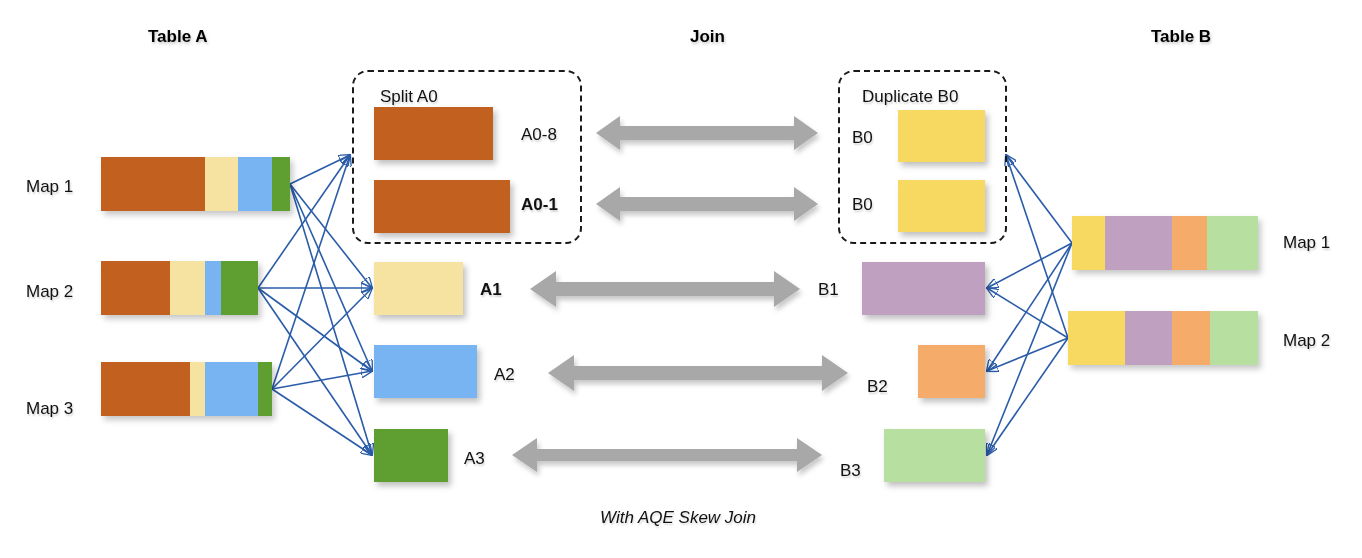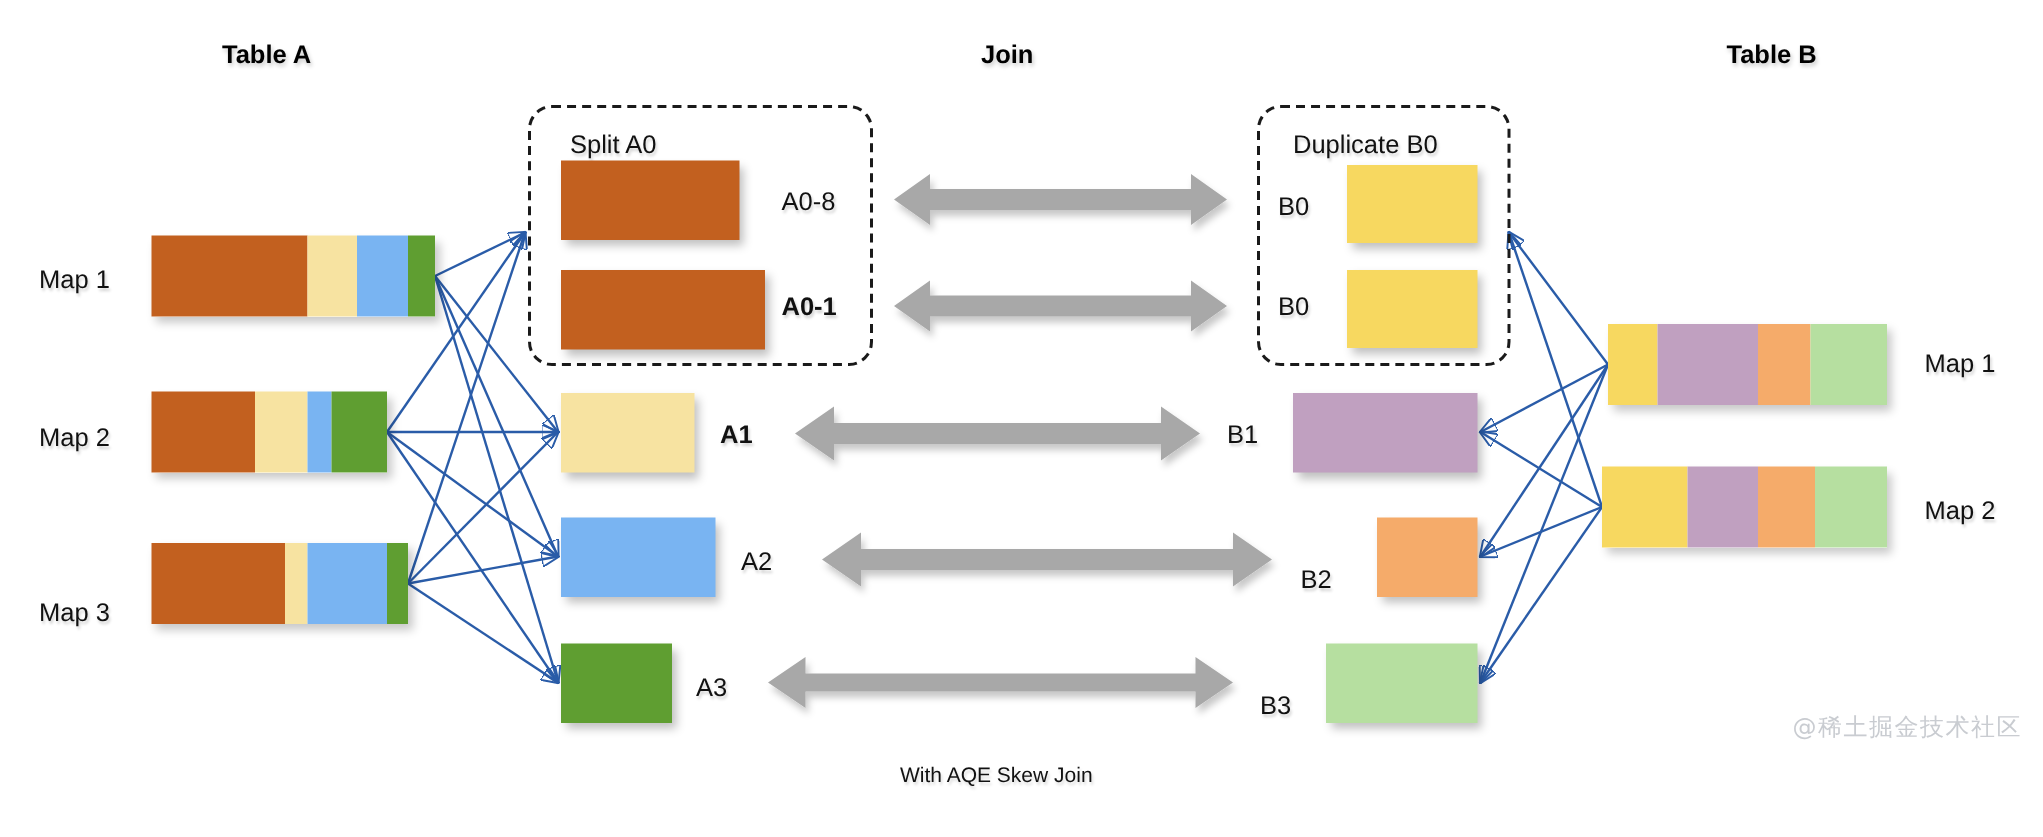--- a/index.html
+++ b/index.html
@@ -14,30 +14,30 @@
        text-shadow:1px 2px 2px rgba(0,0,0,.18);}
   .hdr{position:absolute;color:#000;font-size:17px;font-weight:bold;white-space:nowrap;
        text-shadow:1px 2px 3px rgba(0,0,0,.22);}
   .bar{position:absolute;height:54px;display:flex;box-shadow:3px 4px 6px rgba(0,0,0,.22);}
   .seg{height:100%;}
   .box{position:absolute;box-shadow:3px 4px 6px rgba(0,0,0,.25);}
   .dashbox{position:absolute;border:2.5px dashed #1a1a1a;border-radius:16px;background:transparent;}
   .arrowsvg{position:absolute;left:0;top:0;pointer-events:none;}
   .wm{position:absolute;right:14px;bottom:10px;font-size:16px;color:#c9ccd1;
       font-family:"DejaVu Sans",sans-serif;letter-spacing:1px;white-space:nowrap;}
-  .capt{position:absolute;font-size:14px;color:#111;white-space:nowrap;
-        text-shadow:1px 2px 2px rgba(0,0,0,.15);}
+  .capt{position:absolute;font-size:17px;color:#111;white-space:nowrap;
+        text-shadow:1px 2px 2px rgba(0,0,0,.15);font-style:italic;}
 </style>
 </head>
 <body>
 
 <div class="stage">
 
   <div class="hdr" style="left:148px;top:27px;">Table A</div>
-  <div class="hdr" style="left:654px;top:27px;">Join</div>
+  <div class="hdr" style="left:690px;top:27px;">Join</div>
   <div class="hdr" style="left:1131px;top:27px;margin-left:20px;">Table B</div>
 
   <svg class="arrowsvg" width="1362" height="558">
     <defs>
       <marker id="blueArrow" markerWidth="12" markerHeight="10" refX="11" refY="5" orient="auto" markerUnits="userSpaceOnUse">
         <path d="M0,0 L12,5 L0,10 z" fill="none" stroke="#2a5ca8" stroke-width="1.3"></path>
       </marker>
       <filter id="shadowGray" x="-30%" y="-60%" width="180%" height="260%">
         <feDropShadow dx="2" dy="4" stdDeviation="2.5" flood-color="#000" flood-opacity="0.22"></feDropShadow>
       </filter>
@@ -157,15 +157,14 @@
     <div class="bar" style="left:1068px;top:311px;width:190px;">
       <div class="seg" style="width:57px;background:#f7d860;"></div>
       <div class="seg" style="width:47px;background:#c0a0c0;"></div>
       <div class="seg" style="width:38px;background:#f5ab6a;"></div>
       <div class="seg" style="width:48px;background:#b6dfa0;"></div>
     </div>
     <div class="lbl" style="left:1283px;top:332px;">Map 2</div>
   </div>
 
   <div class="capt" style="left:600px;top:508px;">With AQE Skew Join</div>
-  <div class="wm">@稀土掘金技术社区</div>
 
 </div>
 
 </body></html>

